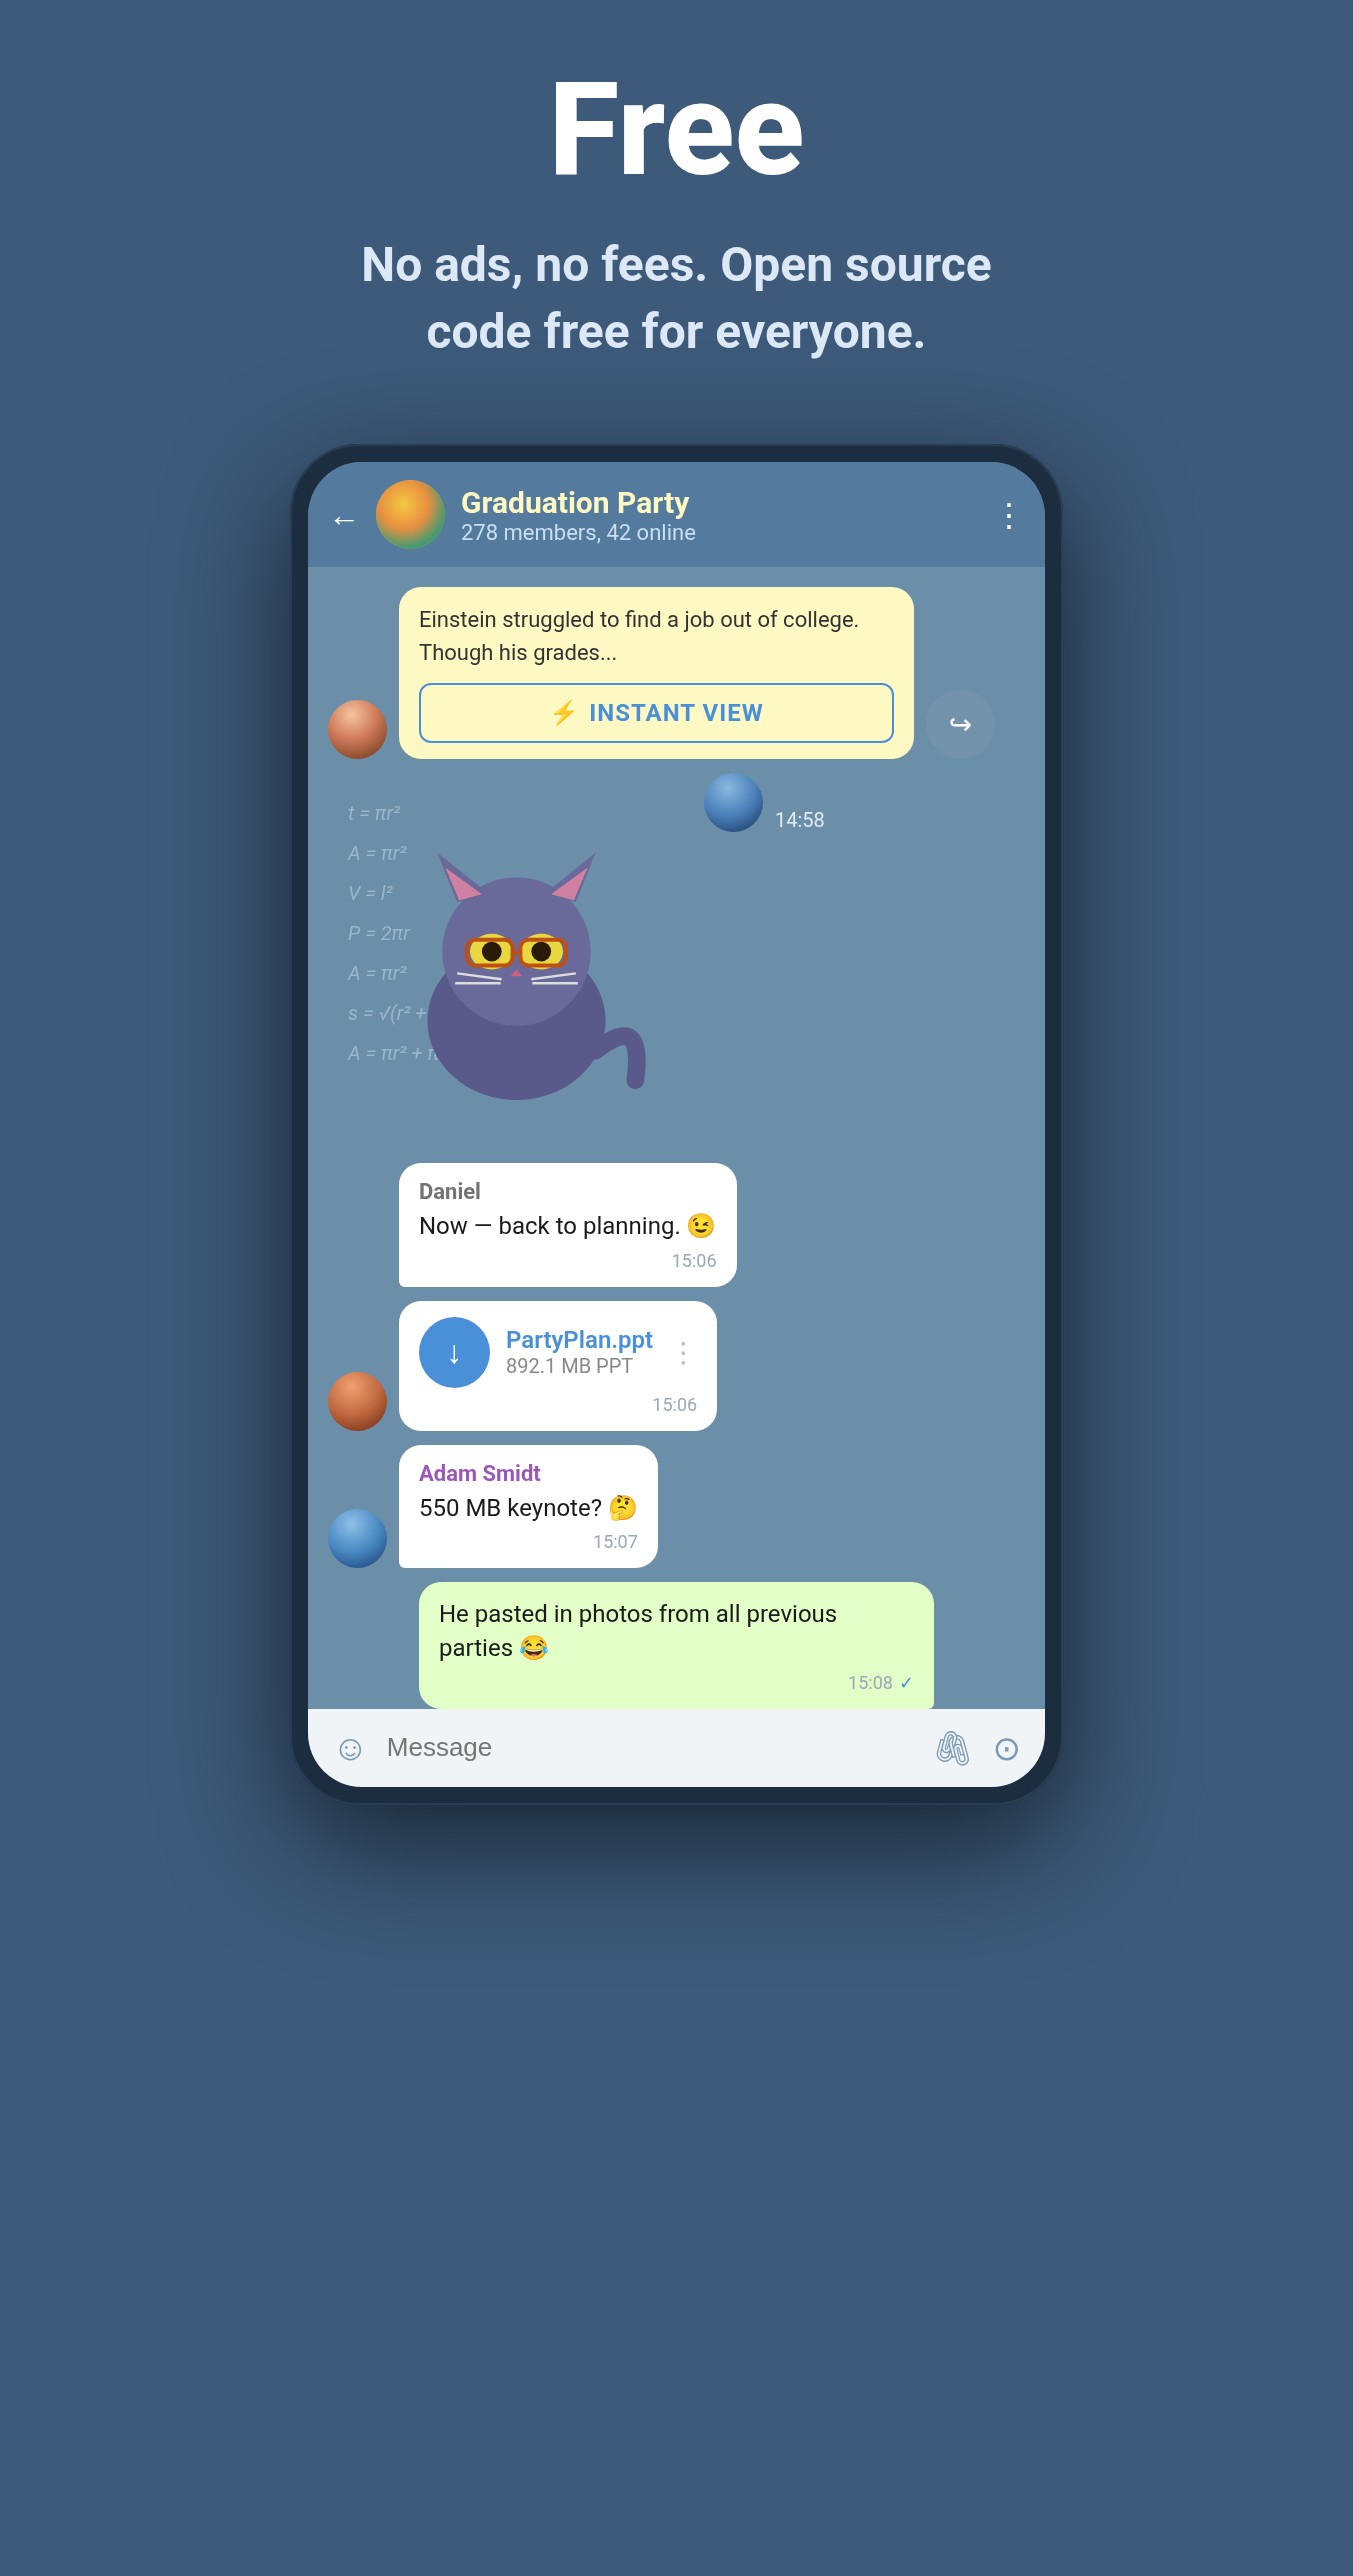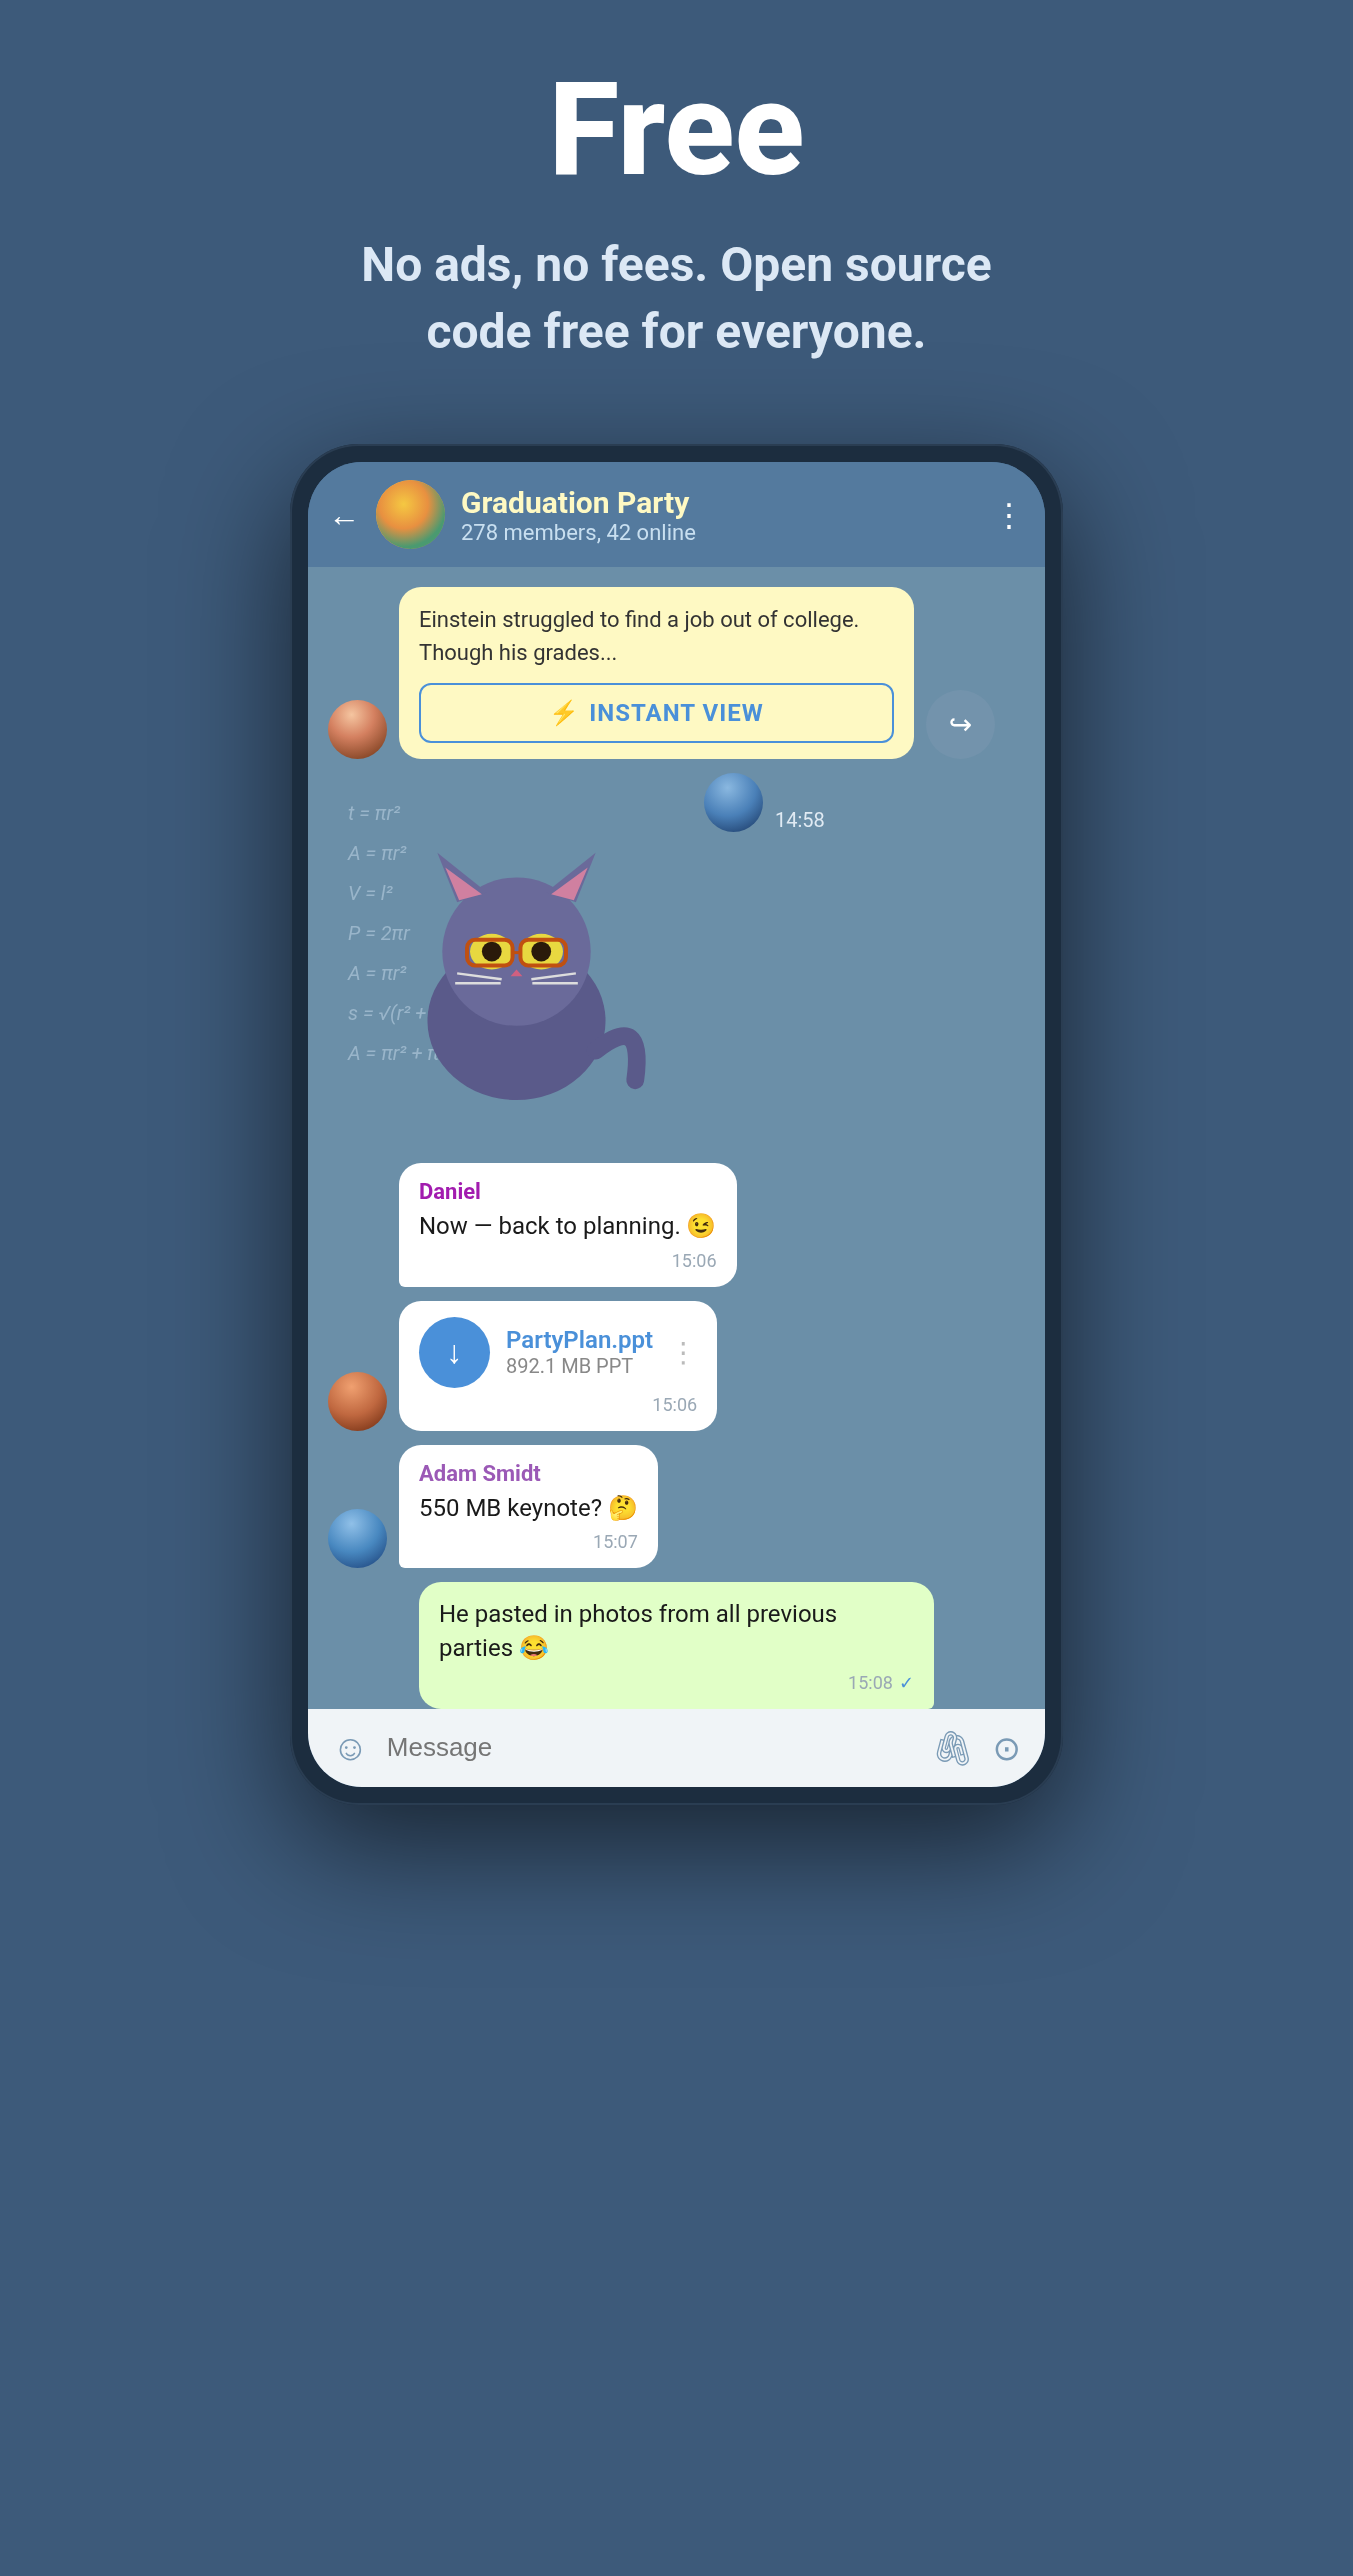--- a/index.html
+++ b/index.html
@@ -164,21 +164,21 @@
     }
 
     .bubble.green {
       background: #e1ffc7;
       border-radius: 22px 22px 6px 22px;
     }
 
     .bubble-sender {
       font-size: 22px;
       font-weight: 700;
-      color: #a21caf;
+      color: #737373;
       margin-bottom: 6px;
     }
 
     .bubble-sender.purple {
       color: #9b59b6;
     }
 
     .bubble-text {
       font-size: 24px;
       color: #1a1a1a;

